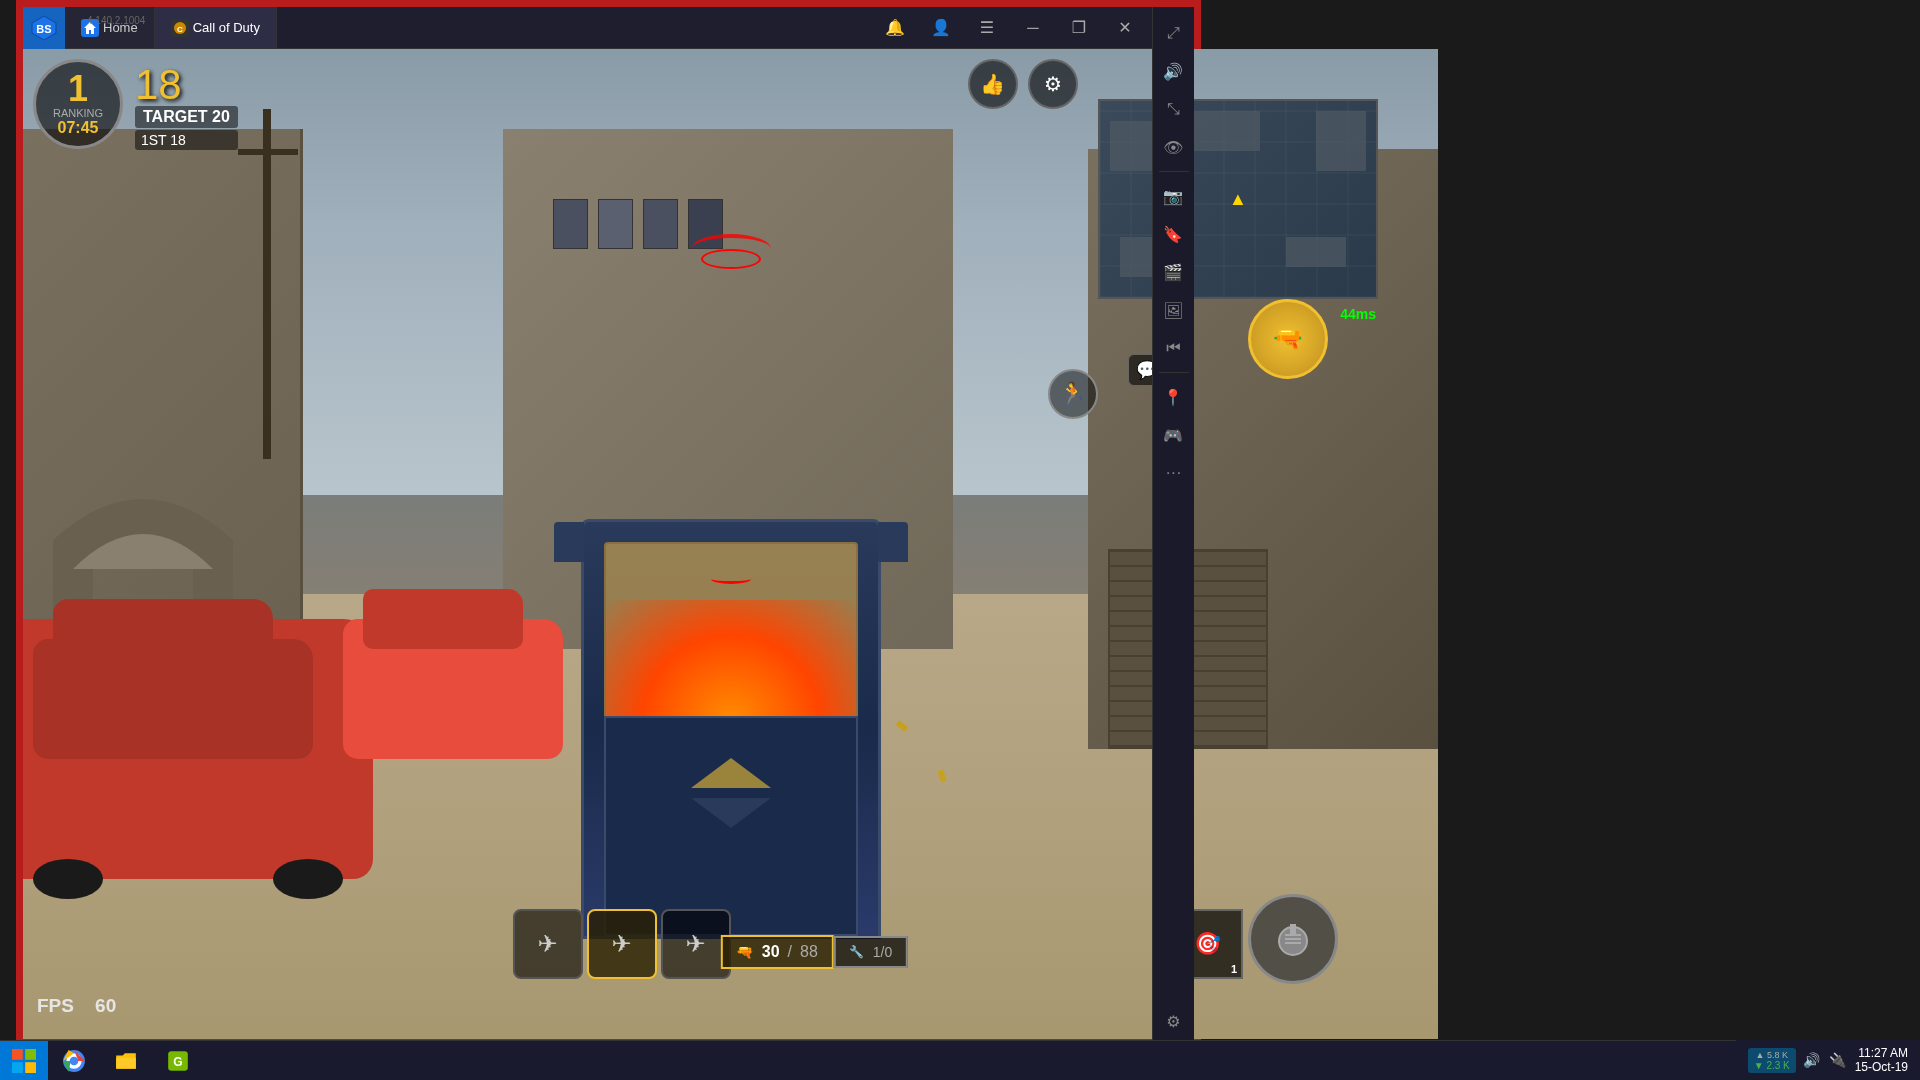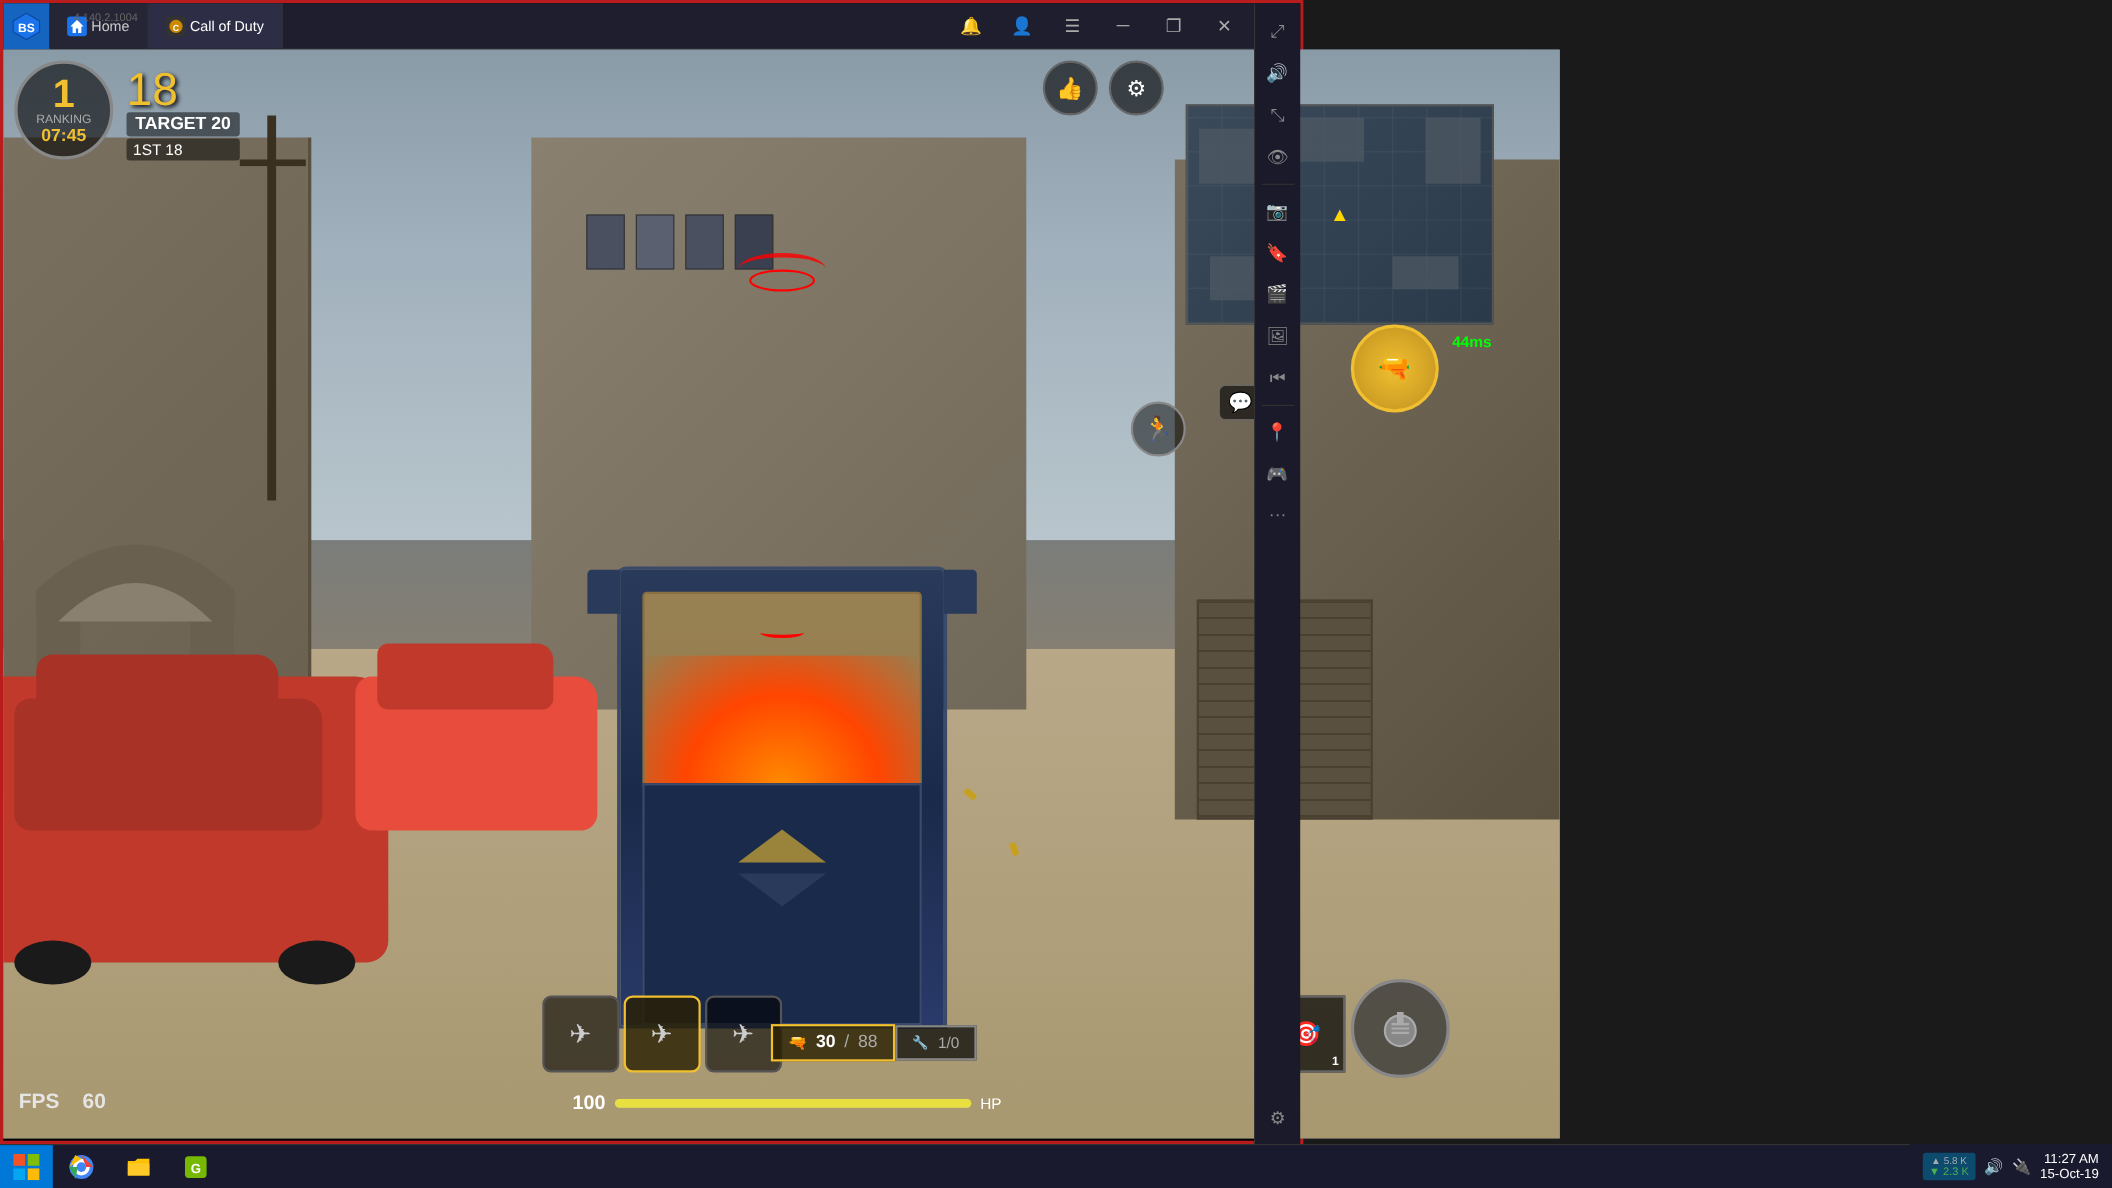--- a/index.html
+++ b/index.html
@@ -26,22 +26,22 @@
       display: flex; align-items: center; padding: 0 12px; gap: 8px;
       background: #1a1a2e;
     }
     .taskbar-time { color: #fff; font-size: 12px; text-align: right; }
     .taskbar-network { color: #fff; font-size: 10px; background: #0c4a6e; padding: 2px 6px; border-radius: 3px; text-align: center; }
     .taskbar-speaker { color: #ccc; font-size: 14px; }
     .taskbar-battery { color: #ccc; font-size: 14px; }
 
     
     #bluestacks-window {
-      position: absolute; top: 0; left: 0; width: 1185px; height: 1040px;
-      background: #000; border: 3px solid #b91c1c;
+      position: absolute; top: 0; left: 16px; width: 1185px; height: 1040px;
+      background: #000; border: 7px solid #b91c1c;
     }
 
     
     #title-bar {
       width: 100%; height: 42px; background: #1e1e2e;
       display: flex; align-items: center;
       border-bottom: 1px solid #333;
     }
     .bluestacks-logo {
       width: 42px; height: 42px; display: flex; align-items: center; justify-content: center;
@@ -491,27 +491,20 @@
     <div class="grenade-btn">
       <svg width="40" height="40" viewBox="0 0 40 40">
         <circle cx="20" cy="22" r="14" fill="#888" stroke="#aaa" stroke-width="2"></circle>
         <rect x="17" y="5" width="6" height="12" fill="#aaa"></rect>
         <line x1="12" y1="16" x2="28" y2="16" stroke="#aaa" stroke-width="2"></line>
         <line x1="12" y1="20" x2="28" y2="20" stroke="#aaa" stroke-width="2"></line>
         <line x1="12" y1="24" x2="28" y2="24" stroke="#aaa" stroke-width="2"></line>
       </svg>
     </div>
 
-    <div class="hp-bar-container">
-      <span class="hp-number">100</span>
-      <div class="hp-bar">
-        <div class="hp-fill"></div>
-      </div>
-      <span class="hp-label">HP</span>
-    </div>
 
     <div class="fps-counter">
       <span>FPS</span>
       &nbsp;&nbsp;
       <span>60</span>
     </div>
 
   </div>
 
   <div id="right-sidebar">

